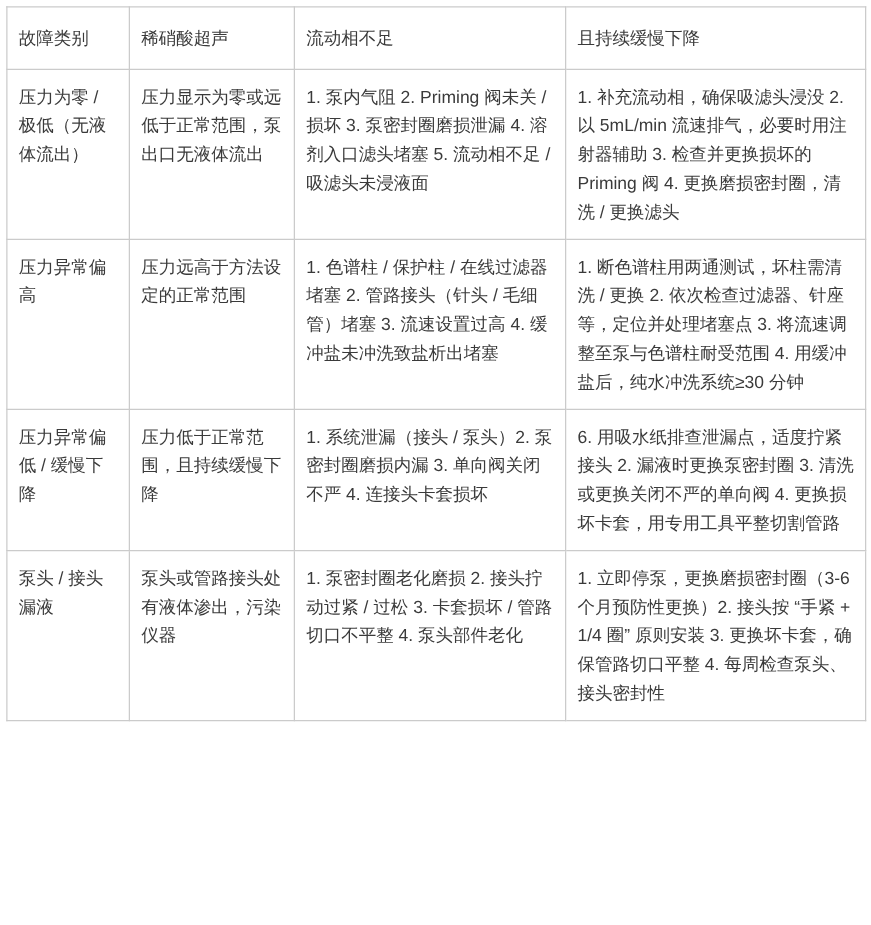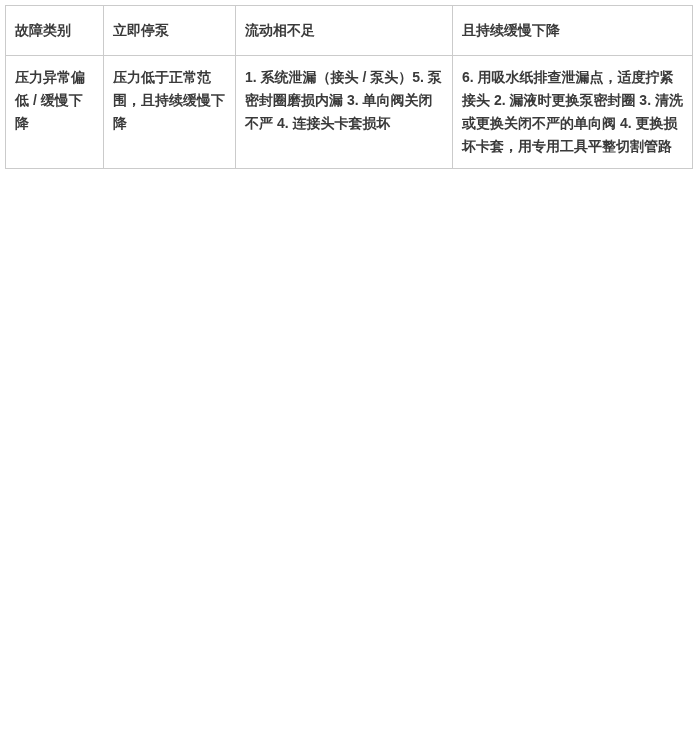--- a/index.html
+++ b/index.html
@@ -27,21 +27,21 @@
   table.fault-table col.c4 { width: 240px; }
   table.fault-table th,
   table.fault-table td {
     border: 1px solid #cbcbcb;
     padding: 10px 9px;
     font-size: 14px;
     line-height: 23px;
     color: #3a3a3a;
     text-align: left;
     vertical-align: top;
-    font-weight: 700;
+    font-weight: 400;
     word-break: break-word;
     overflow-wrap: break-word;
   }
   table.fault-table th {
     padding-top: 13px;
     padding-bottom: 13px;
     vertical-align: middle;
   }
 </style>
 </head>
@@ -51,27 +51,45 @@
   <table class="fault-table">
     <colgroup>
       <col class="c1">
         <col class="c2">
         <col class="c3">
         <col class="c4">
     </colgroup>
     <thead>
       <tr>
         <th>故障类别</th>
-        <th>立即停泵</th>
+        <th>稀硝酸超声</th>
         <th>流动相不足</th>
         <th>且持续缓慢下降</th>
       </tr>
     </thead>
     <tbody>
       <tr>
+        <td>压力为零 / 极低（无液体流出）</td>
+        <td>压力显示为零或远低于正常范围，泵出口无液体流出</td>
+        <td>1. 泵内气阻 2. Priming 阀未关 / 损坏 3. 泵密封圈磨损泄漏 4. 溶剂入口滤头堵塞 5. 流动相不足 / 吸滤头未浸液面</td>
+        <td>1. 补充流动相，确保吸滤头浸没 2. 以 5mL/min 流速排气，必要时用注射器辅助 3. 检查并更换损坏的 Priming 阀 4. 更换磨损密封圈，清洗 / 更换滤头</td>
+      </tr>
+      <tr>
+        <td>压力异常偏高</td>
+        <td>压力远高于方法设定的正常范围</td>
+        <td>1. 色谱柱 / 保护柱 / 在线过滤器堵塞 2. 管路接头（针头 / 毛细管）堵塞 3. 流速设置过高 4. 缓冲盐未冲洗致盐析出堵塞</td>
+        <td>1. 断色谱柱用两通测试，坏柱需清洗 / 更换 2. 依次检查过滤器、针座等，定位并处理堵塞点 3. 将流速调整至泵与色谱柱耐受范围 4. 用缓冲盐后，纯水冲洗系统≥30 分钟</td>
+      </tr>
+      <tr>
         <td>压力异常偏低 / 缓慢下降</td>
         <td>压力低于正常范围，且持续缓慢下降</td>
-        <td>1. 系统泄漏（接头 / 泵头）5. 泵密封圈磨损内漏 3. 单向阀关闭不严 4. 连接头卡套损坏</td>
+        <td>1. 系统泄漏（接头 / 泵头）2. 泵密封圈磨损内漏 3. 单向阀关闭不严 4. 连接头卡套损坏</td>
         <td>6. 用吸水纸排查泄漏点，适度拧紧接头 2. 漏液时更换泵密封圈 3. 清洗或更换关闭不严的单向阀 4. 更换损坏卡套，用专用工具平整切割管路</td>
+      </tr>
+      <tr>
+        <td>泵头 / 接头漏液</td>
+        <td>泵头或管路接头处有液体渗出，污染仪器</td>
+        <td>1. 泵密封圈老化磨损 2. 接头拧动过紧 / 过松 3. 卡套损坏 / 管路切口不平整 4. 泵头部件老化</td>
+        <td>1. 立即停泵，更换磨损密封圈（3-6 个月预防性更换）2. 接头按 “手紧 + 1/4 圈” 原则安装 3. 更换坏卡套，确保管路切口平整 4. 每周检查泵头、接头密封性</td>
       </tr>
     </tbody>
   </table>
 </div>
 
 </body></html>

